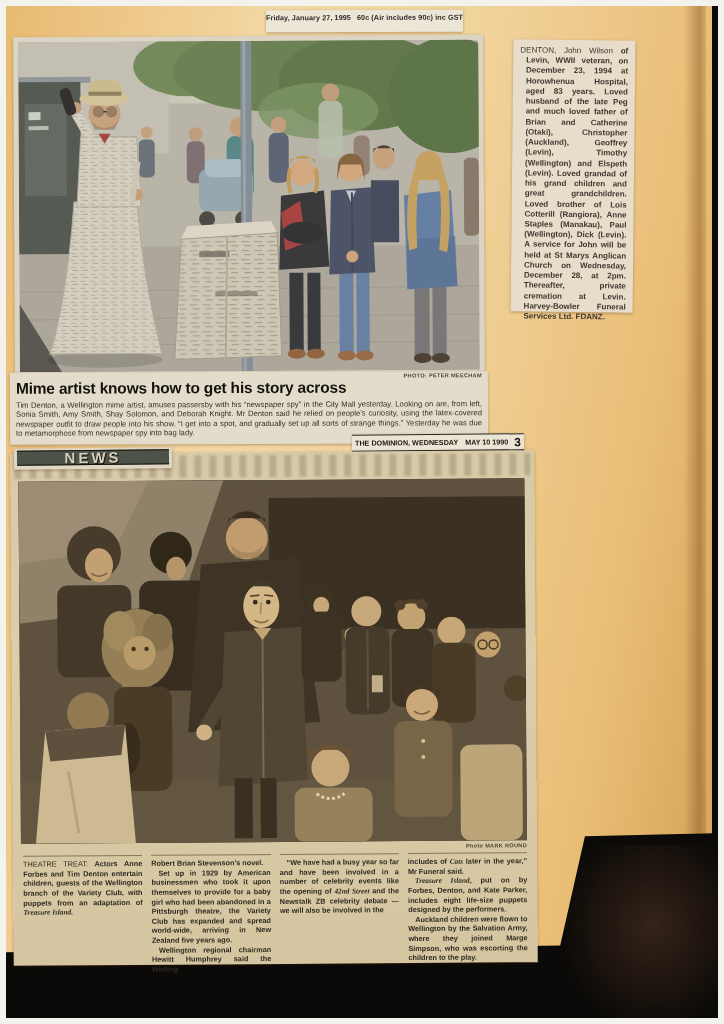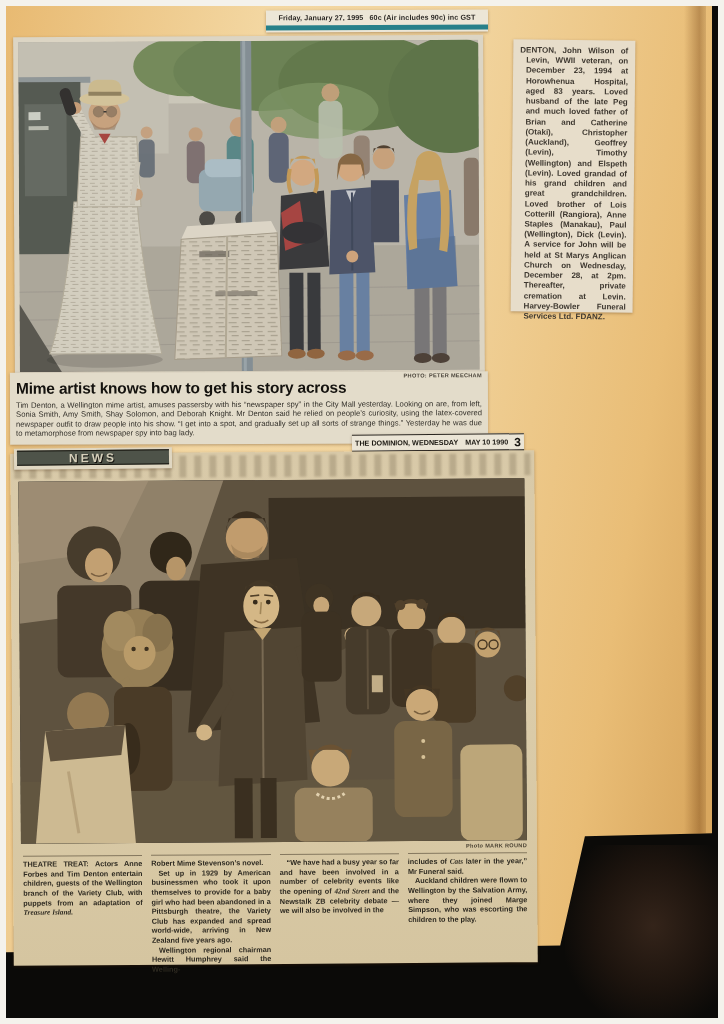--- a/index.html
+++ b/index.html
@@ -8,22 +8,22 @@
   .frame{position:absolute;inset:0;border:6px solid #f4f2ec;pointer-events:none;z-index:50;}
   .thumb{position:absolute;left:565px;top:845px;width:160px;height:180px;z-index:1;
          background:radial-gradient(ellipse at 55% 45%, #34241a 0%, #1d140e 45%, rgba(10,8,6,0) 75%);}
   .page{position:absolute;left:6px;top:6px;width:706px;height:952px;z-index:2;
         background:linear-gradient(100deg,#e8ba72 0%,#f3d7a2 30%,#f1d39c 55%,#e9bd76 82%,#d9a75e 96%);
         clip-path:polygon(0 0,100% 0,100% 86.9%,82% 87.2%,78.5% 98.7%,0 99.4%);}
   .crease{position:absolute;right:6px;top:0;width:22px;height:100%;
         background:linear-gradient(90deg,rgba(120,70,20,0) 0%,rgba(110,60,15,.38) 70%,rgba(90,50,12,.15) 100%);}
   .clip{position:absolute;z-index:5;box-shadow:0 1px 3px rgba(70,35,6,.35);}
   
-  .date-strip{left:266px;top:10px;width:222px;height:22px;transform:rotate(-.2deg);
-        background:#ece6d7;display:flex;flex-direction:column;}
+  .date-strip{left:266px;top:10px;width:197px;height:22px;transform:rotate(-.2deg);
+        background:#ece6d7;display:flex;flex-direction:row;}
   .date-line{font-size:7.2px;font-weight:600;color:#2c2925;white-space:nowrap;
         display:flex;gap:6px;justify-content:center;padding-top:3px;letter-spacing:.1px;}
   .teal-bar{margin-top:3px;height:5px;background:#27808a;}
   
   .photo1-wrap{left:14px;top:36px;width:470px;height:340px;background:#dcd5c4;padding:5px;
         box-sizing:border-box;transform:rotate(-.3deg);}
   .photo1-wrap svg{display:block;width:460px;height:330px;}
   
   .text1{left:10px;top:372px;width:478px;height:72px;background:#e3dcca;transform:rotate(-.2deg);
         padding:1px 6px;box-sizing:border-box;}
@@ -46,28 +46,28 @@
         background:linear-gradient(180deg,#d8c9a8 0%,#dccdab 40%,#d5c5a0 100%);}
   .ghost{position:absolute;left:4px;top:3px;width:516px;height:22px;opacity:.28;
         background:repeating-linear-gradient(90deg,#6a5c42 0 7px,rgba(0,0,0,0) 7px 15px);filter:blur(1px);}
   .photo2-wrap{position:absolute;left:8px;top:28px;width:506px;height:362px;background:#3e382f;}
   .photo2-wrap svg{display:block;width:506px;height:362px;}
   .credit2{position:absolute;right:10px;top:392px;font-size:5.6px;font-weight:700;color:#4a4233;letter-spacing:.3px;}
   .cols{position:absolute;left:10px;top:402px;width:504px;display:flex;gap:9px;}
   .col{flex:1;border-top:1px solid rgba(50,40,25,.5);padding-top:3px;}
   .col p{margin:0;font-size:7.3px;line-height:1.32;font-weight:600;color:#2e2a21;text-align:justify;}
   .col p.ind{text-indent:7px;}
-  .lead{font-weight:700;}
+  .lead{font-weight:400;}
   .ital{font-style:italic;font-family:Liberation Serif, serif;}
   
   .news{left:14px;top:448px;width:158px;height:21px;background:#e0d7c2;transform:rotate(-.6deg);
         padding:2px 3px;box-sizing:border-box;z-index:7;}
   .news-bar{height:13px;background:#4e5349;border-top:1.5px solid #17150f;border-bottom:1.5px solid #17150f;
         display:flex;align-items:center;justify-content:center;}
-  .news-bar span{font-size:12px;font-weight:800;letter-spacing:3px;color:#d6d0bb;text-shadow:1px 1px 0 #14120e;}
+  .news-bar span{font-size:15px;font-weight:800;letter-spacing:3px;color:#d6d0bb;text-shadow:1px 1px 0 #14120e;}
 </style>
 </head>
 <body>
 
 <div class="stage">
 
   <div class="thumb"></div>
 
   <div class="page">
     <div class="crease"></div>
@@ -340,29 +340,30 @@
         </g>
         <rect width="506" height="362" fill="#c49a5e" opacity=".16"></rect>
       </svg>
     </div>
     <div class="credit2">Photo MARK ROUND</div>
     <div class="cols">
       <div class="col">
         <p><span class="lead">THEATRE TREAT:</span><span> Actors Anne Forbes and Tim Denton entertain children, guests of the Wellington branch of the Variety Club, with puppets from an adaptation of </span><span class="ital">Treasure Island.</span></p>
       </div>
       <div class="col">
-        <p><span>Robert Mime Stevenson’s novel.</span></p>
+        <p><span>Robert Brian Stevenson’s novel.</span></p>
         <p class="ind"><span>Set up in 1929 by American businessmen who took it upon themselves to provide for a baby girl who had been abandoned in a Pittsburgh theatre, the Variety Club has expanded and spread world-wide, arriving in New Zealand five years ago.</span></p>
         <p class="ind"><span>Wellington regional chairman Hewitt Humphrey said the Welling-</span></p>
       </div>
       <div class="col">
         <p class="ind"><span>“We have had a busy year so far and have been involved in a number of celebrity events like the opening of </span><span class="ital">42nd Street</span><span> and the Newstalk ZB celebrity debate — we will also be involved in the</span></p>
       </div>
       <div class="col">
         <p><span>includes of </span><span class="ital">Cats</span><span> later in the year,” Mr Funeral said.</span></p>
+        <p class="ind"><span class="ital">Treasure Island</span><span>, put on by Forbes, Denton, and Kate Parker, includes eight life-size puppets designed by the performers.</span></p>
         <p class="ind"><span>Auckland children were flown to Wellington by the Salvation Army, where they joined Marge Simpson, who was escorting the children to the play.</span></p>
       </div>
     </div>
   </div>
 
   <div class="clip news">
     <div class="news-bar">
       <span>NEWS</span>
     </div>
   </div>

